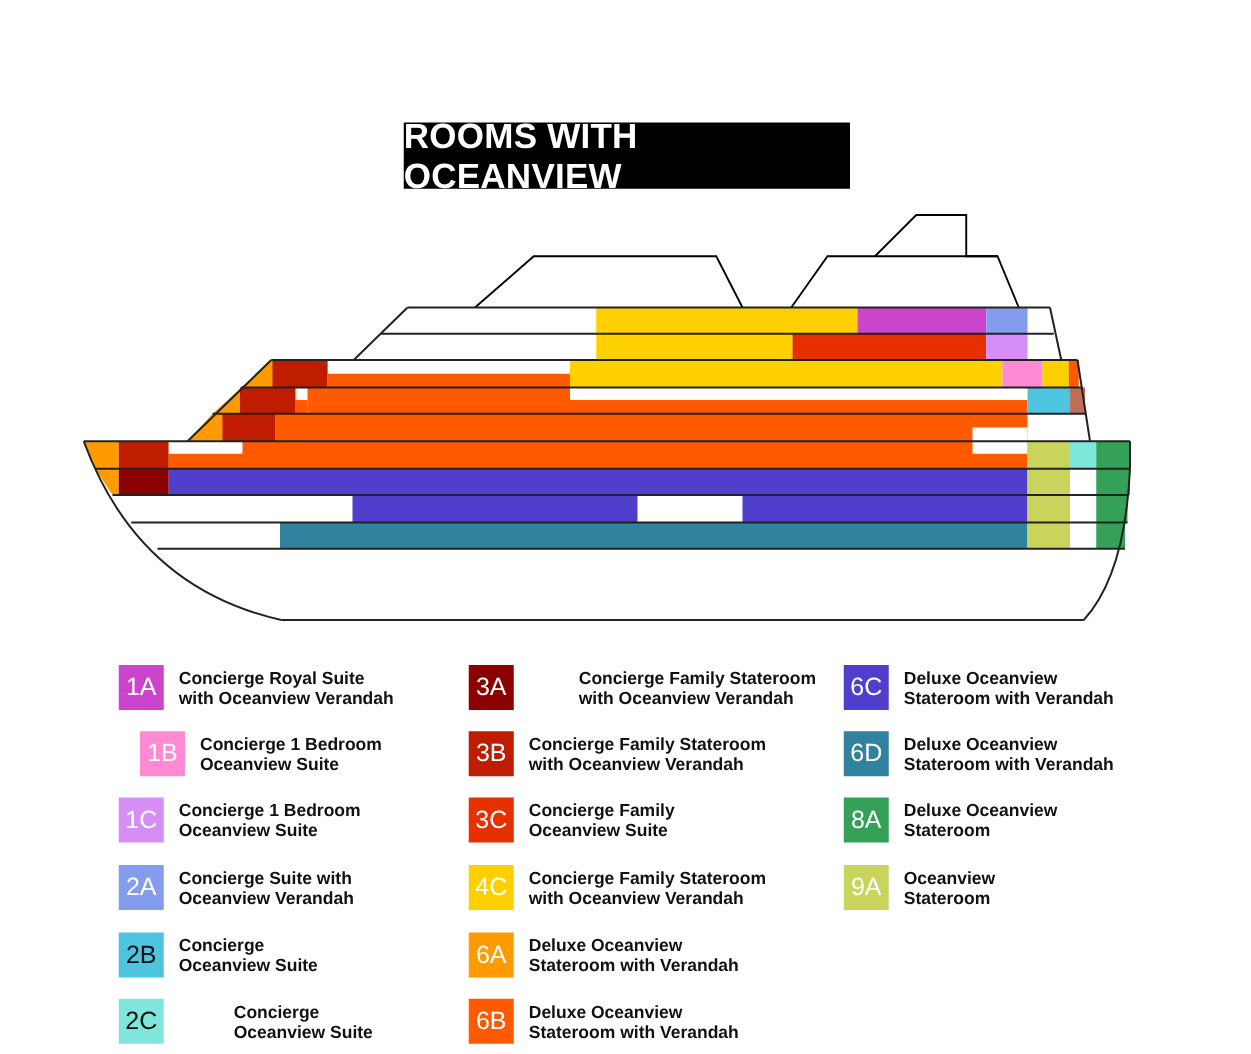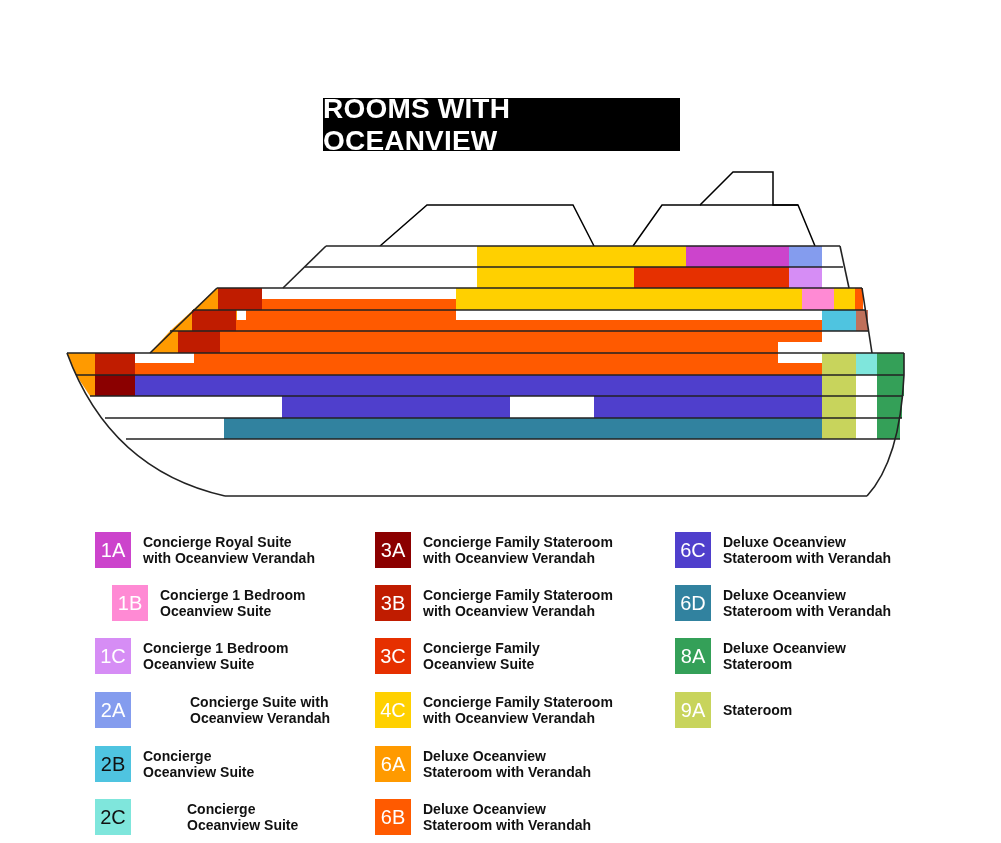--- a/index.html
+++ b/index.html
@@ -121,21 +121,21 @@
       <div>Oceanview Suite</div>
     </div>
 </div>
 <div class="legend-item" style="left:95px;top:638px;">
   <div class="swatch" style="background:#D68DF5">1C</div>
   <div class="legend-text">
       <div>Concierge 1 Bedroom</div>
       <div>Oceanview Suite</div>
     </div>
 </div>
-<div class="legend-item" style="left:95px;top:692px;gap:47px;">
+<div class="legend-item" style="left:95px;top:692px;">
   <div class="swatch" style="background:#849CEE">2A</div>
   <div class="legend-text">
       <div>Concierge Suite with</div>
       <div>Oceanview Verandah</div>
     </div>
 </div>
 <div class="legend-item" style="left:95px;top:746px;align-items:center;">
   <div class="swatch" style="background:#4FC4E0;color:#111">2B</div>
   <div class="legend-text">
       <div>Concierge</div>
@@ -143,21 +143,21 @@
     </div>
 </div>
 <div class="legend-item" style="left:95px;top:799px;gap:44px;">
   <div class="swatch" style="background:#7FE6DC;color:#111">2C</div>
   <div class="legend-text">
       <div>Concierge</div>
       <div>Oceanview Suite</div>
     </div>
 </div>
 
-<div class="legend-item" style="left:375px;top:532px;">
+<div class="legend-item" style="left:375px;top:532px;gap:40px;">
   <div class="swatch" style="background:#8B0000">3A</div>
   <div class="legend-text" style="width:220px">
       <div>Concierge Family Stateroom</div>
       <div>with Oceanview Verandah</div>
     </div>
 </div>
 <div class="legend-item" style="left:375px;top:585px;">
   <div class="swatch" style="background:#C01C00">3B</div>
   <div class="legend-text" style="width:220px">
       <div>Concierge Family Stateroom</div>
@@ -210,15 +210,16 @@
 <div class="legend-item" style="left:675px;top:638px;">
   <div class="swatch" style="background:#34A058">8A</div>
   <div class="legend-text" style="width:220px">
       <div>Deluxe Oceanview</div>
       <div>Stateroom</div>
     </div>
 </div>
 <div class="legend-item" style="left:675px;top:692px;">
   <div class="swatch" style="background:#C8D45C">9A</div>
   <div class="legend-text" style="width:220px">
+      <div>Oceanview</div>
       <div>Stateroom</div>
     </div>
 </div>
 
 </body></html>

